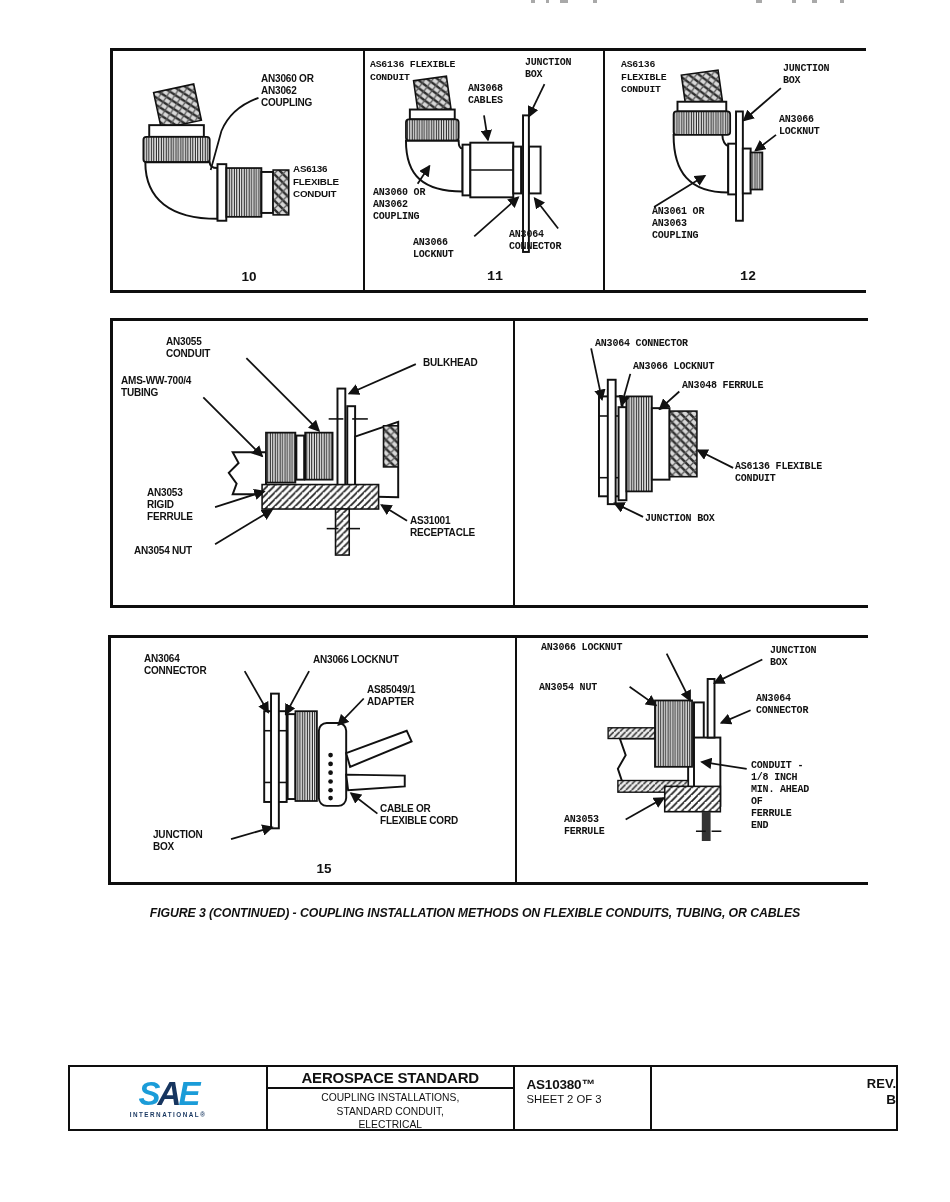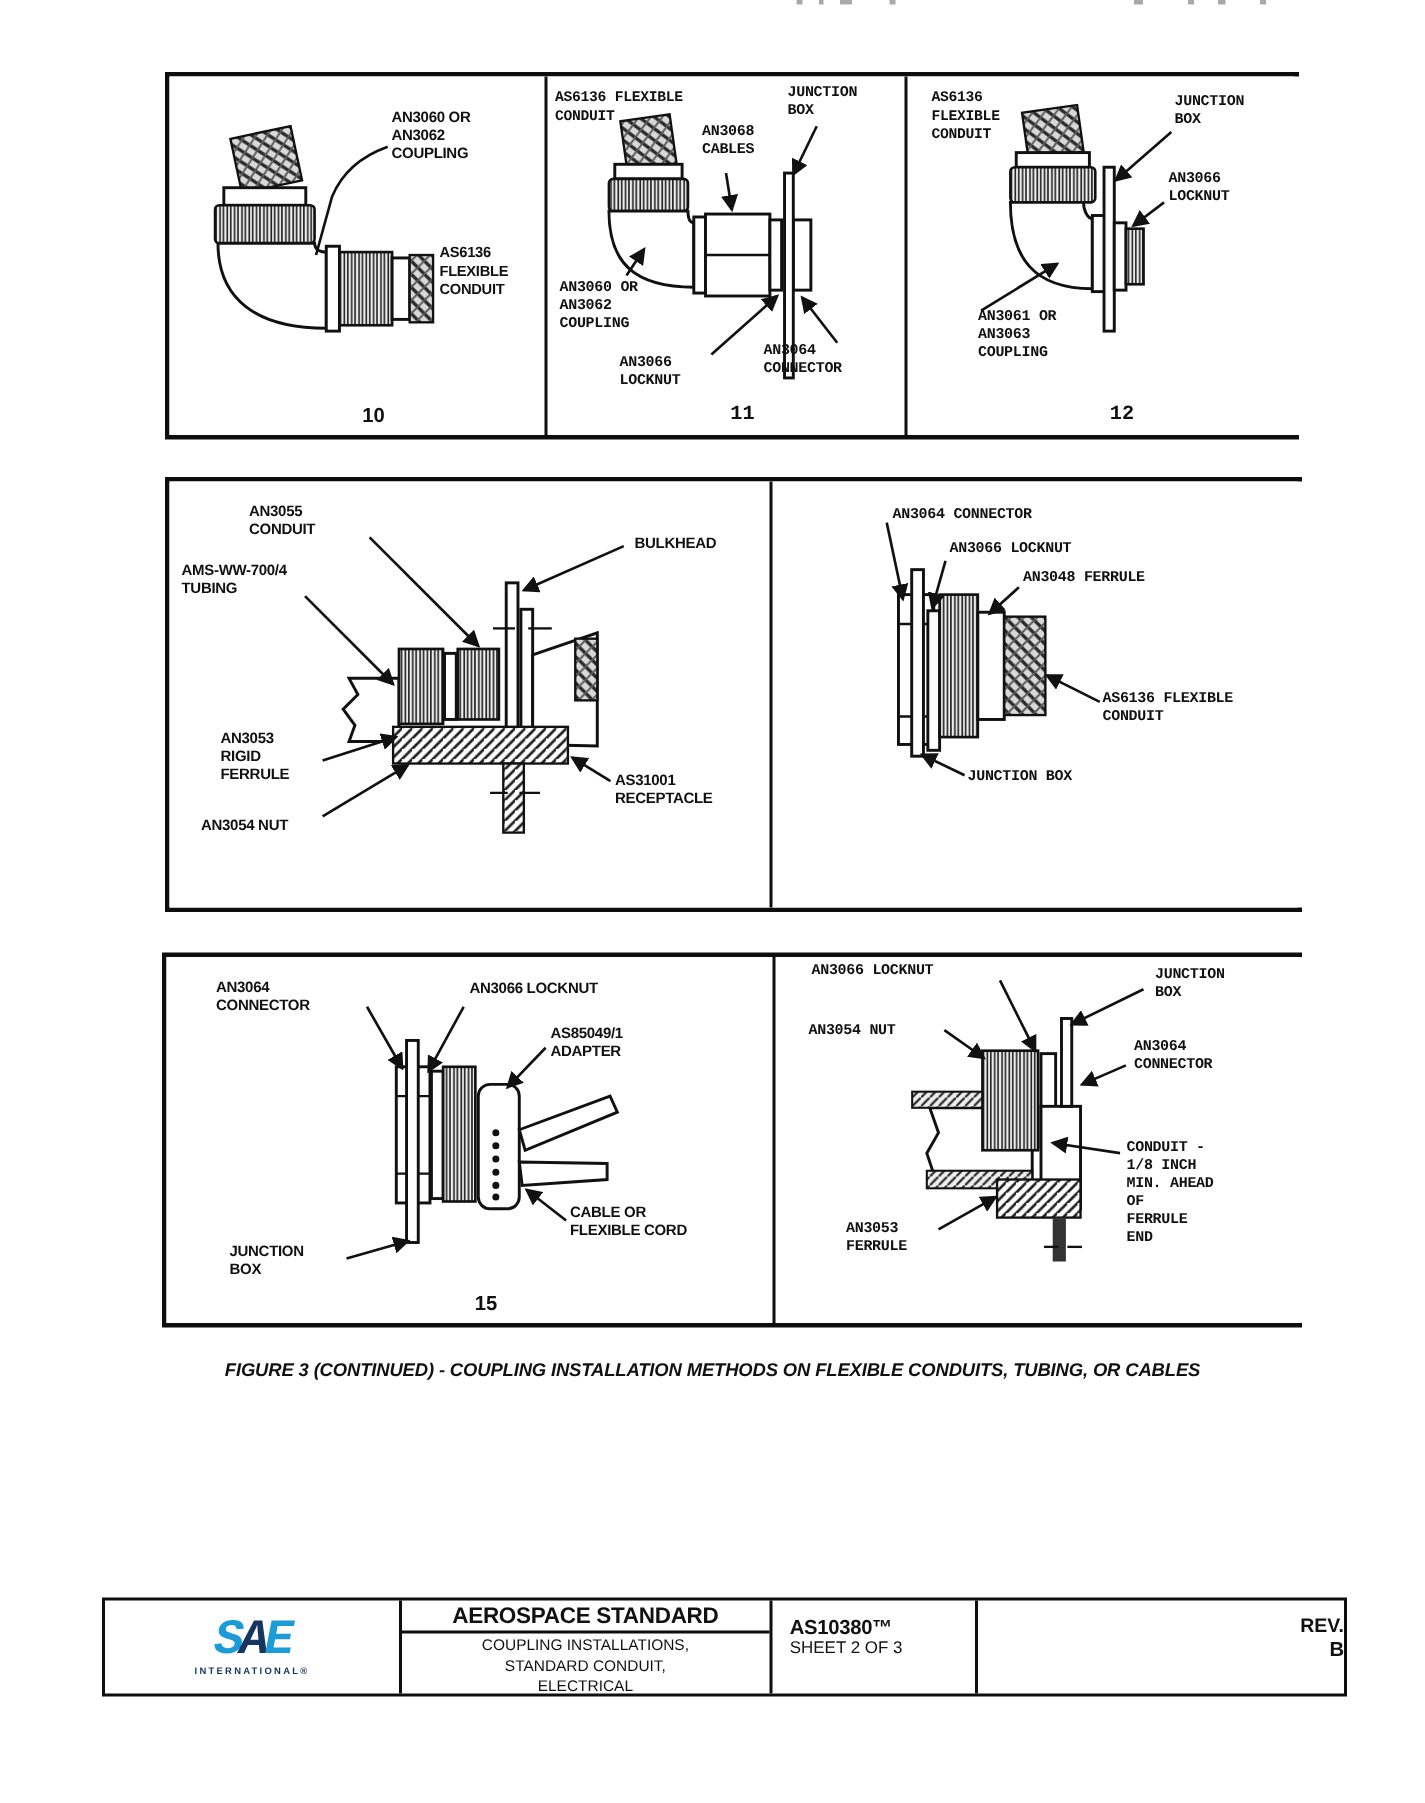--- a/index.html
+++ b/index.html
@@ -29,21 +29,21 @@
   .caption{position:absolute;left:68px;right:68px;top:906px;text-align:center;
            font-weight:bold;font-style:italic;font-size:12.3px;letter-spacing:-0.1px;}
 
   .top-remnant{position:absolute;top:0;left:0;height:4px;width:100%;}
   .top-remnant i{position:absolute;top:0;height:3px;background:#a9a9a9;}
 
   .titleblock{position:absolute;left:68px;top:1065px;width:830px;height:66px;
               border:2.5px solid #0e0e0e;display:flex;box-sizing:border-box;background:#fff;}
   .tb-logo{width:198px;border-right:2px solid #0e0e0e;display:flex;flex-direction:column;
            align-items:center;justify-content:center;box-sizing:border-box;}
-  .sae-word{font-weight:bold;font-style:italic;font-size:33px;line-height:0.95;letter-spacing:-3px;font-family:Liberation Mono, monospace;}
+  .sae-word{font-weight:bold;font-style:italic;font-size:33px;line-height:0.95;letter-spacing:-3px;}
   .sae-word .lt{color:var(--logo-light);}
   .sae-word .dk{color:var(--logo-dark);}
   .sae-sub{font-weight:bold;font-size:6.3px;letter-spacing:1.5px;color:var(--logo-dark);margin-top:1px;}
   .tb-center{flex:1;border-right:2px solid #0e0e0e;text-align:center;box-sizing:border-box;}
   .tb-header{font-weight:bold;font-size:15px;letter-spacing:-0.2px;border-bottom:2px solid #0e0e0e;
              padding:2px 0 1px;}
   .tb-sub{font-size:10.3px;line-height:1.32;white-space:pre-line;padding-top:2px;}
   .tb-doc{width:137px;border-right:2px solid #0e0e0e;box-sizing:border-box;padding:10px 0 0 12px;}
   .tb-docnum{font-weight:bold;font-size:13.5px;letter-spacing:-0.2px;}
   .tb-sheet{font-size:11.3px;margin-top:1px;}

